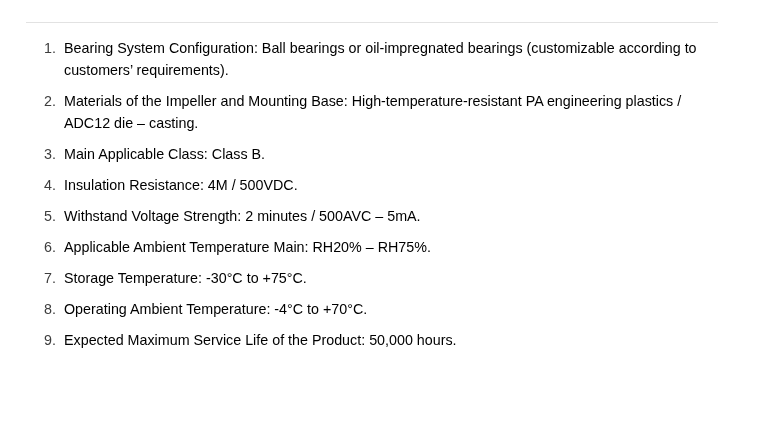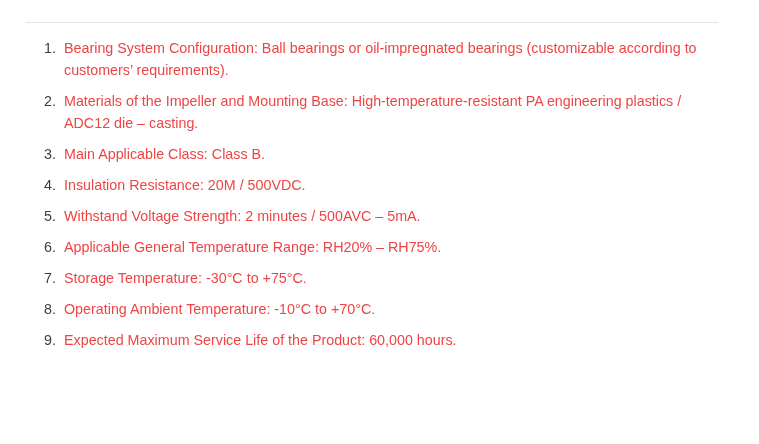--- a/index.html
+++ b/index.html
@@ -36,42 +36,42 @@
     width: 692px;
   }
   ol.spec-list {
     margin: 0;
     padding: 0 0 0 34px;
     list-style-position: outside;
   }
   ol.spec-list li {
     font-size: 14.3px;
     line-height: 22px;
-    color: #ef4444;
+    color: #000000;
     margin: 0 0 9px 0;
     padding-left: 4px;
     max-width: 660px;
   }
   ol.spec-list li::marker {
     color: #3d3d3d;
   }
 </style>
 </head>
 <body>
 
 <div class="page">
 
 
   <div class="divider"></div>
 
   <ol class="spec-list">
     <li>Bearing System Configuration: Ball bearings or oil-impregnated bearings (customizable according to customers’ requirements).</li>
     <li>Materials of the Impeller and Mounting Base: High-temperature-resistant PA engineering plastics / ADC12 die – casting.</li>
     <li>Main Applicable Class: Class B.</li>
-    <li>Insulation Resistance: 20M / 500VDC.</li>
+    <li>Insulation Resistance: 4M / 500VDC.</li>
     <li>Withstand Voltage Strength: 2 minutes / 500AVC – 5mA.</li>
-    <li>Applicable General Temperature Range: RH20% – RH75%.</li>
+    <li>Applicable Ambient Temperature Main: RH20% – RH75%.</li>
     <li>Storage Temperature: -30°C to +75°C.</li>
-    <li>Operating Ambient Temperature: -10°C to +70°C.</li>
-    <li>Expected Maximum Service Life of the Product: 60,000 hours.</li>
+    <li>Operating Ambient Temperature: -4°C to +70°C.</li>
+    <li>Expected Maximum Service Life of the Product: 50,000 hours.</li>
   </ol>
 
 </div>
 
 </body></html>

